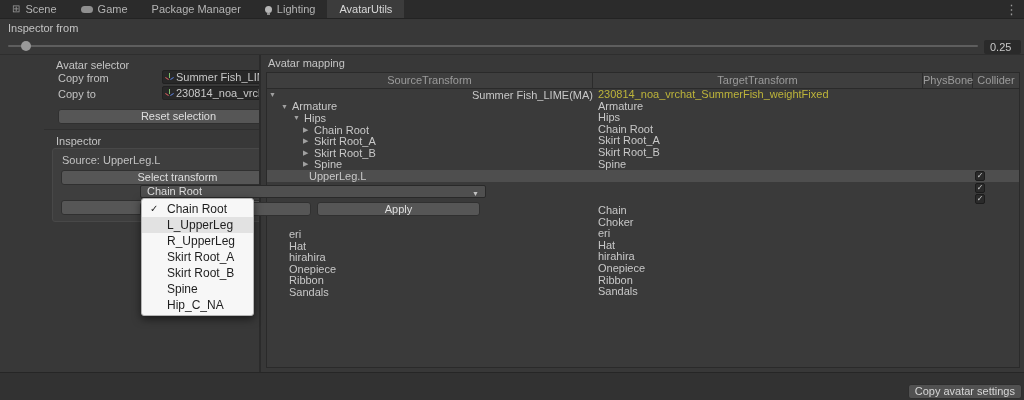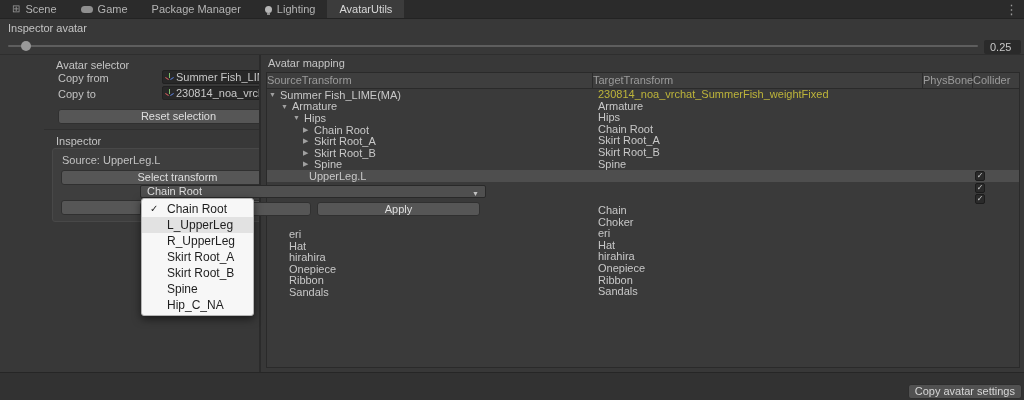--- a/index.html
+++ b/index.html
@@ -41,21 +41,21 @@
   .ubtn { position:absolute; background:#565656; border:1px solid #303030; border-radius:3px;
     color:#dfdfdf; text-align:center; line-height:13px; height:15px; overflow:hidden; white-space:nowrap; }
   .inspector-box { position:absolute; left:8px; top:93px; width:244px; height:74px;
     background:#3e3e3e; border:1px solid #484848; border-radius:3px; }
   .sep { position:absolute; left:0; width:259px; height:1px; background:#2f2f2f; }
   
   .map-table { position:absolute; left:5px; top:17px; width:754px; height:296px;
     background:#3a3a3a; border:1px solid #2a2a2a; }
   .map-head { position:absolute; left:0; top:0; width:752px; height:16px; background:#3e3e3e;
     border-bottom:1px solid #2a2a2a; display:flex; color:#9b9b9b; }
-  .map-head .hc { height:16px; line-height:15px; border-right:1px solid #2b2b2b; }
+  .map-head .hc { height:16px; line-height:15px; text-align:center; border-right:1px solid #2b2b2b; }
   .map-head .hc:last-child { border-right:none; }
   .map-body { position:absolute; left:0; top:16px; width:752px; }
   .trow { position:relative; height:11.6px; width:752px; }
   .trow.sel { background:#4e4e4e; }
   .cell-src { position:absolute; left:0; top:0; height:11.6px; width:326px;
     display:flex; align-items:center; white-space:nowrap; overflow:hidden; }
   .cell-src .arr { width:11px; flex-shrink:0; font-size:7px; color:#a0a0a0; }
   .cell-tgt { position:absolute; left:326px; top:0; height:11.6px; line-height:11.6px;
     padding-left:5px; white-space:nowrap; }
   .cell-tgt.yellow { color:#bdb43a; }
@@ -106,21 +106,21 @@
     <div class="tab">
       <span class="bulb"></span>
       <span>Lighting</span>
     </div>
     <div class="tab active">
       <span>AvatarUtils</span>
     </div>
   </div>
 <span class="kebab">⋮</span>
 
-<div class="toolbar-label">Inspector avatar</div>
+<div class="toolbar-label">Inspector from</div>
 <div class="slider-track"></div>
 <div class="slider-handle"></div>
 <div class="slider-value">0.25</div>
 <div class="hdivider"></div>
 
 <div class="left-panel">
   <div class="section-title" style="left:12px; top:4px;">Avatar selector</div>
 
   <div class="row-label" style="top:17px;">Copy from</div>
   <div class="obj-field" style="top:15px;">
@@ -162,21 +162,21 @@
   <div class="section-title" style="left:7px; top:2px;">Avatar mapping</div>
   <div class="map-table">
     <div class="map-head" id="map-head">
         <div class="hc" style="width: 326px;">SourceTransform</div>
         <div class="hc" style="width: 330px;">TargetTransform</div>
         <div class="hc" style="width: 50px;">PhysBone</div>
         <div class="hc" style="width: 46px;">Collider</div>
       </div>
     <div class="map-body" id="map-body">
         <div class="trow">
-          <div class="cell-src" style="padding-left: 2px;">
+          <div class="cell-src" style="padding-left: 2px; justify-content: space-between;">
             <span class="arr">▼</span>
             <span>Summer Fish_LIME(MA)</span>
           </div>
           <div class="cell-tgt yellow">230814_noa_vrchat_SummerFish_weightFixed</div>
         </div>
         <div class="trow">
           <div class="cell-src" style="padding-left: 14px;">
             <span class="arr">▼</span>
             <span>Armature</span>
           </div>

